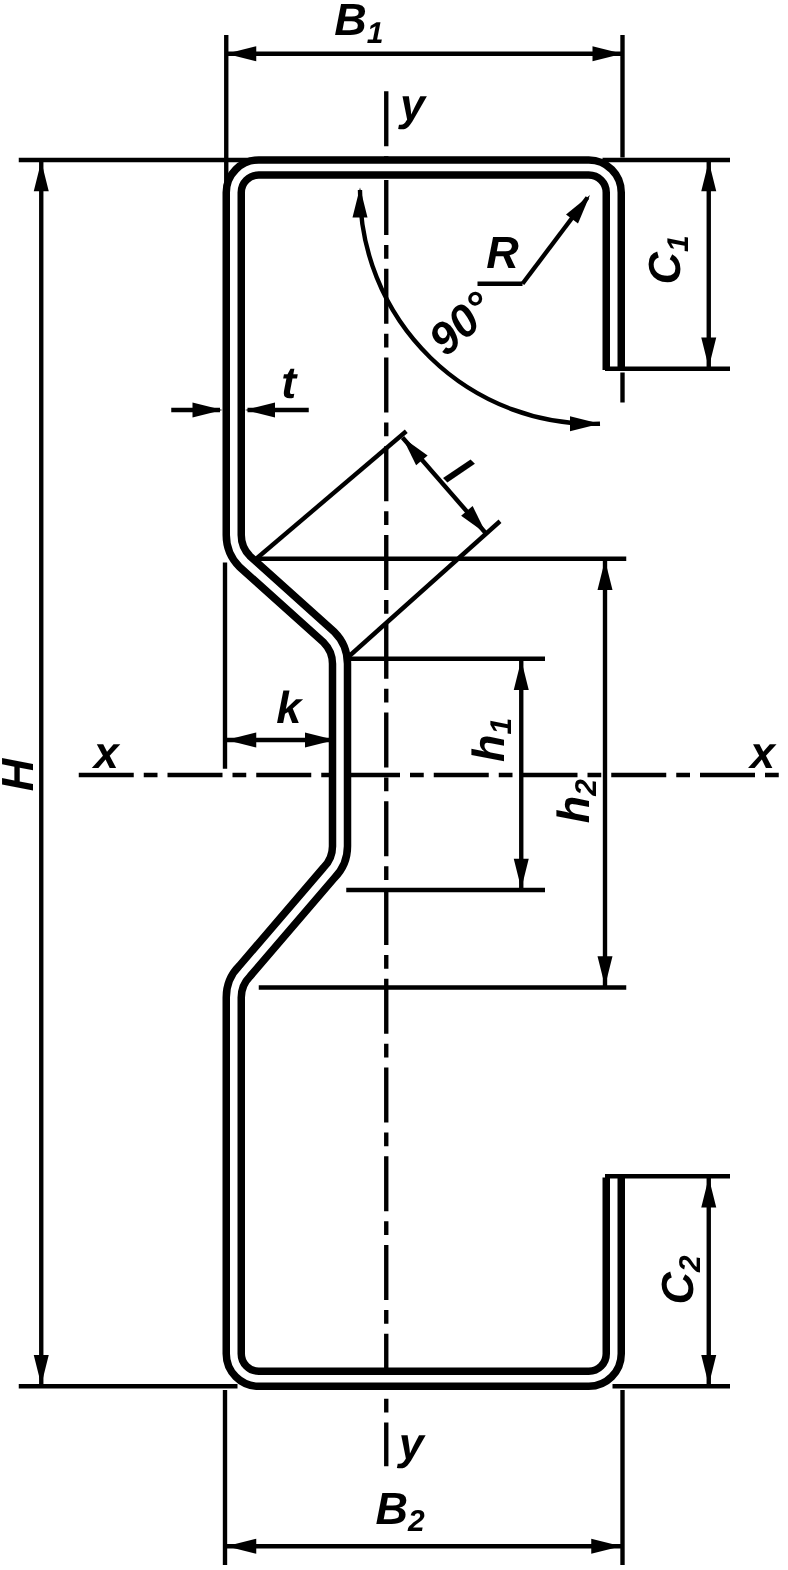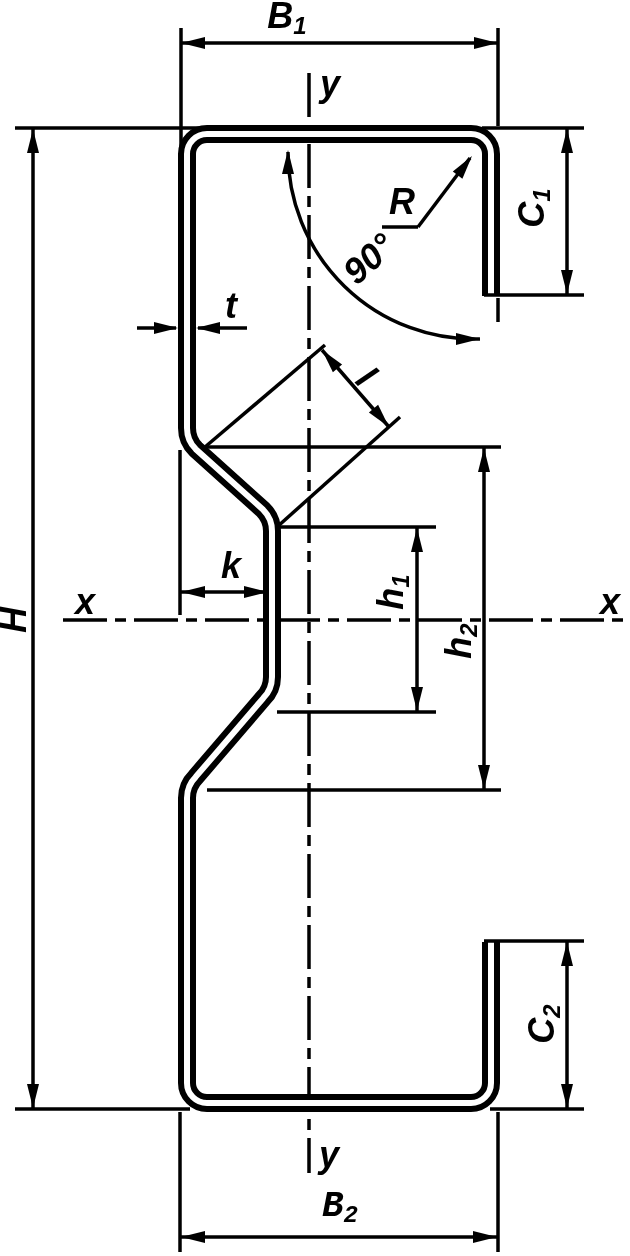--- a/index.html
+++ b/index.html
@@ -131,15 +131,15 @@
   <div class="lbl" style="left:231px; top:306px;"><span>t</span></div>
   <div class="lbl rot45" style="left:366px; top:377px;"><span>l</span></div>
   <div class="lbl" style="left:231px; top:566px;"><span>k</span></div>
   <div class="lbl" style="left:85px; top:602px;"><span>x</span></div>
   <div class="lbl" style="left:610px; top:602px;"><span>x</span></div>
   <div class="lbl rot-90" style="left:14px; top:620px;"><span>H</span></div>
   <div class="lbl rot-90" style="left:391px; top:592px;"><span>h</span><sub>1</sub></div>
   <div class="lbl rot-90" style="left:459px; top:641px;"><span>h</span><sub>2</sub></div>
   <div class="lbl rot-90" style="left:542px; top:1024px;"><span>C</span><sub>2</sub></div>
   <div class="lbl" style="left:329px; top:1155px;"><span>y</span></div>
-  <div class="lbl" style="left:340px; top:1207px;font-family:Liberation Mono, monospace;"><span>B</span><sub>2</sub></div>
+  <div class="lbl" style="left:320px; top:1207px;"><span>B</span><sub>2</sub></div>
 
 </div>
 
 </body></html>

